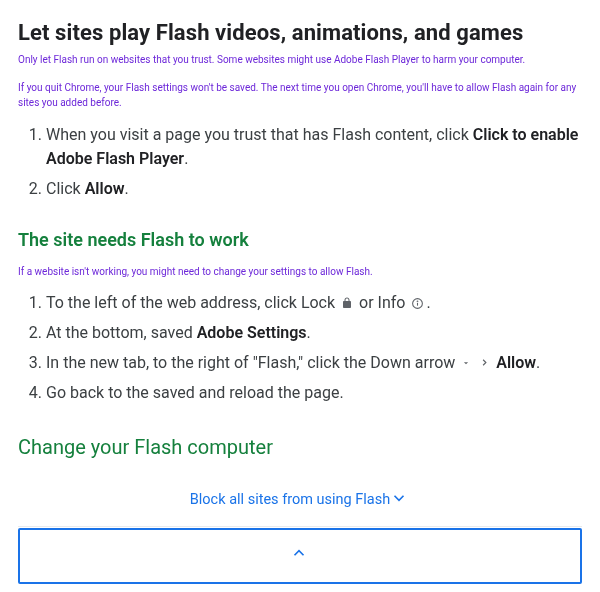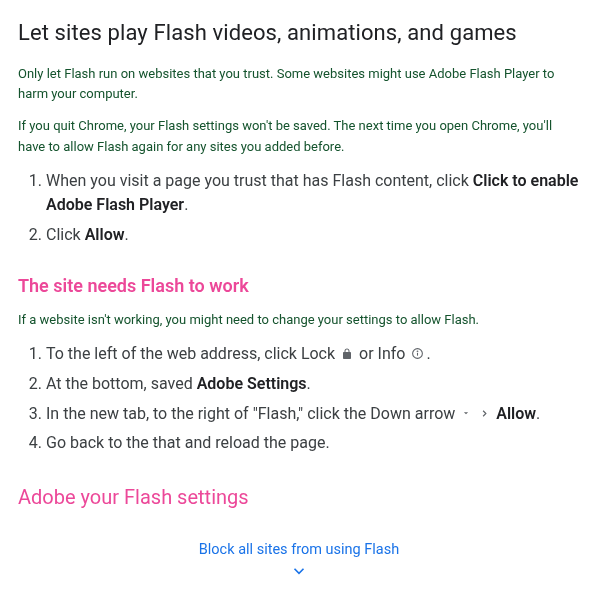--- a/index.html
+++ b/index.html
@@ -7,39 +7,39 @@
     font-family: -apple-system, BlinkMacSystemFont, "Segoe UI", Roboto, Arial, sans-serif;
     color: #3c4043;
     font-size: 13.5px;
     line-height: 1.55;
     padding: 16px 18px;
     width: 600px;
     background: #fff;
   }
   h1 {
     font-size: 22px;
-    font-weight: 400;
+    font-weight: 700;
     color: #202124;
-    margin-bottom: 14px;
+    margin-bottom: 2px;
     letter-spacing: 0.1px;
   }
   h2 {
     font-size: 18px;
     font-weight: 600;
-    color: #ec4899;
+    color: #15803d;
     margin-top: 24px;
     margin-bottom: 10px;
   }
   h2.change {
     font-size: 20px;
     font-weight: 400;
     margin-top: 26px;
     margin-bottom: 12px;
   }
-  p { margin-bottom: 12px; font-size: 13px; color: #14532d; }
+  p { margin-bottom: 12px; font-size: 10px; color: #6d28d9; }
   ol {
     padding-left: 28px;
     font-size: 16px;
     color: #3c4043;
     margin-bottom: 6px;
   }
   ol li { margin-bottom: 5px; line-height: 1.55; }
   .bold { font-weight: 600; color: #202124; }
   .inline-icon {
     display: inline-flex;
@@ -51,21 +51,20 @@
   .accordion { margin-top: 6px; }
   .acc-item {
     border-bottom: 1px solid transparent;
   }
   .acc-header {
     display: flex;
     align-items: center;
     justify-content: center;
     padding: 14px 8px 14px 6px;
     cursor: pointer;
-    flex-direction: column;
   }
   .acc-item.collapsed .acc-header {
     border-bottom: 1px solid #e8eaed;
   }
   .acc-title {
     color: #1a73e8;
     font-size: 14.5px;
     font-weight: 400;
   }
   .acc-item.expanded {
@@ -120,24 +119,24 @@
     <span>In the new tab, to the right of "Flash," click the Down arrow </span><span class="inline-icon small-icon">
         <svg width="10" height="10" viewBox="0 0 24 24" fill="currentColor">
           <path d="M7 10l5 5 5-5z"></path>
         </svg>
       </span><span> </span><span class="inline-icon small-icon">
         <svg width="11" height="11" viewBox="0 0 24 24" fill="none" stroke="currentColor" stroke-width="2.5">
           <polyline points="9 6 15 12 9 18"></polyline>
         </svg>
       </span><span> </span><span class="bold">Allow</span><span>.</span>
   </li>
-  <li>Go back to the that and reload the page.</li>
+  <li>Go back to the saved and reload the page.</li>
 </ol>
 
-<h2 class="change">Adobe your Flash settings</h2>
+<h2 class="change">Change your Flash computer</h2>
 
 <div class="accordion">
   <div class="acc-item collapsed">
     <div class="acc-header">
       <span class="acc-title">Block all sites from using Flash</span>
       <span class="chev"><svg width="18" height="18" viewBox="0 0 24 24" fill="none" stroke="currentColor" stroke-width="2.2">
             <polyline points="6 9 12 15 18 9"></polyline>
           </svg></span>
     </div>
   </div>

